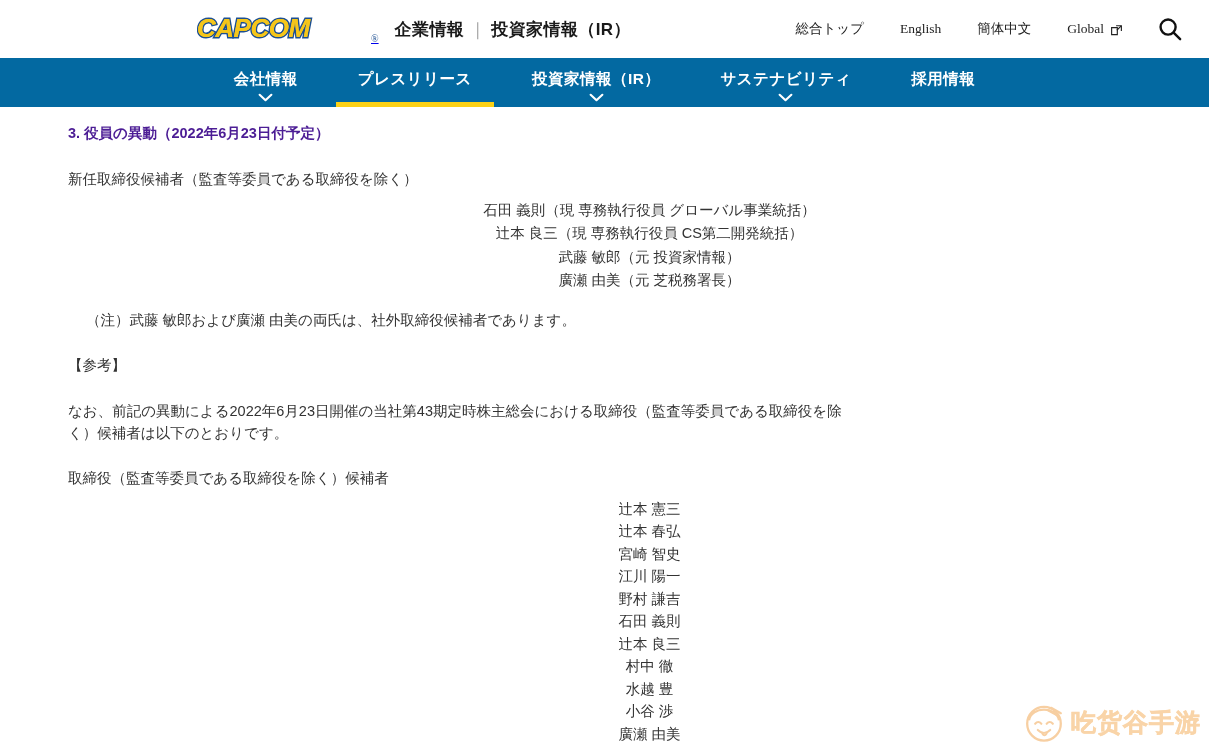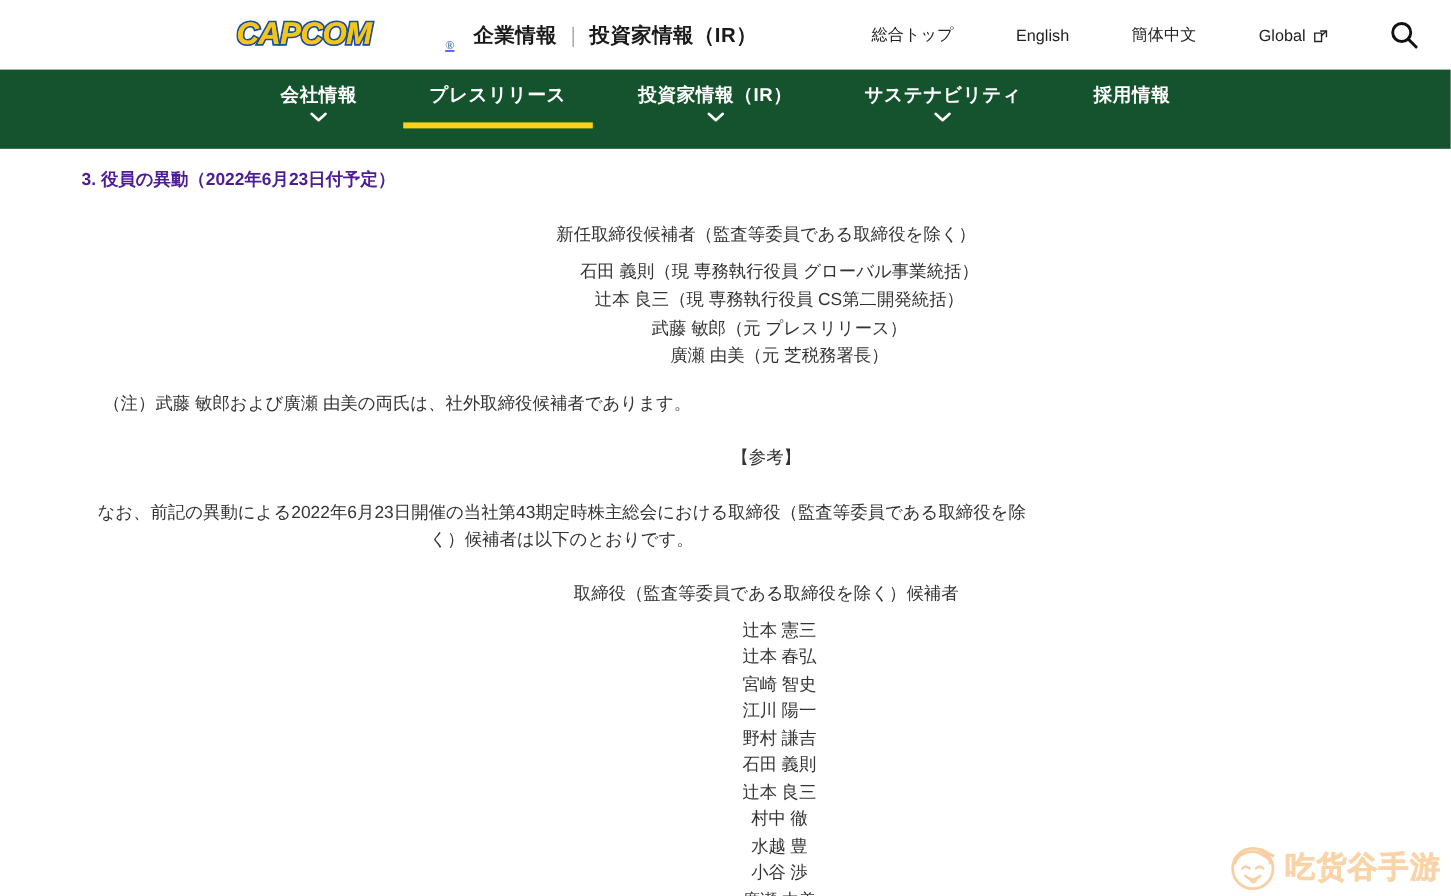--- a/index.html
+++ b/index.html
@@ -59,21 +59,22 @@
     margin: 0 5px;
   }
 
   .util-nav {
     position: absolute;
     right: 0;
     top: 0;
     height: 58px;
     display: flex;
     align-items: center;
-    gap: 16px;
+    gap: 0;
+    font-family: Liberation Serif, serif;
   }
   .util-item {
     font-size: 13.5px;
     color: #222222;
     text-decoration: none;
     padding: 0 18px;
     white-space: nowrap;
     display: flex;
     align-items: center;
     gap: 6px;
@@ -91,22 +92,22 @@
     height: 58px;
     display: flex;
     align-items: center;
     justify-content: center;
     cursor: pointer;
     margin-right: 10px;
   }
 
   
   .gnav {
-    background: #14532d;
-    height: 66px;
+    background: #0369a1;
+    height: 49px;
     display: flex;
     align-items: flex-start;
     justify-content: center;
     position: relative;
   }
   .gnav-inner {
     display: flex;
     align-items: flex-start;
     height: 49px;
   }
@@ -148,21 +149,20 @@
     color: #4c1d95;
     margin: 0;
     padding-top: 15px;
     line-height: 1.6;
   }
   p.para {
     font-size: 14.5px;
     line-height: 1.55;
     color: #333;
     margin: 23px 0 0 0;
-    text-align: center;
   }
   p.para.wide {
     max-width: 800px;
   }
   .name-list {
     list-style: none;
     margin: 8px 0 0 0;
     padding: 0 0 0 22px;
     text-align: center;
   }
@@ -173,21 +173,21 @@
     margin: 0;
     padding: 0;
   }
   .note {
     font-size: 14.5px;
     line-height: 1.55;
     color: #333;
     margin: 16px 0 0 0;
     padding-left: 18px;
   }
-  .name-list.tight li { line-height: 1.55; font-family: Liberation Serif, serif; }
+  .name-list.tight li { line-height: 1.55; }
   .list-heading { margin-top: 22px; }
 
   
   .watermark {
     position: absolute;
     right: 8px;
     bottom: 2px;
     display: flex;
     align-items: center;
     opacity: .62;
@@ -280,21 +280,21 @@
 </nav>
 
 <main class="main">
   <h2 class="sec-title">3. 役員の異動（2022年6月23日付予定）</h2>
 
   <p class="para">新任取締役候補者（監査等委員である取締役を除く）</p>
 
   <ul class="name-list">
     <li>石田 義則（現 専務執行役員 グローバル事業統括）</li>
     <li>辻本 良三（現 専務執行役員 CS第二開発統括）</li>
-    <li>武藤 敏郎（元 プレスリリース）</li>
+    <li>武藤 敏郎（元 投資家情報）</li>
     <li>廣瀬 由美（元 芝税務署長）</li>
   </ul>
 
   <p class="note">（注）武藤 敏郎および廣瀬 由美の両氏は、社外取締役候補者であります。</p>
 
   <p class="para">【参考】</p>
 
   <p class="para wide">なお、前記の異動による2022年6月23日開催の当社第43期定時株主総会における取締役（監査等委員である取締役を除く）候補者は以下のとおりです。</p>
 
   <p class="para list-heading">取締役（監査等委員である取締役を除く）候補者</p>

